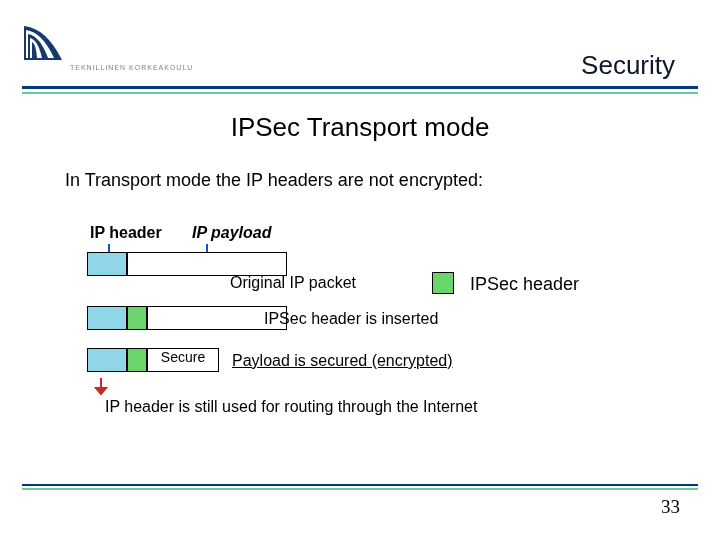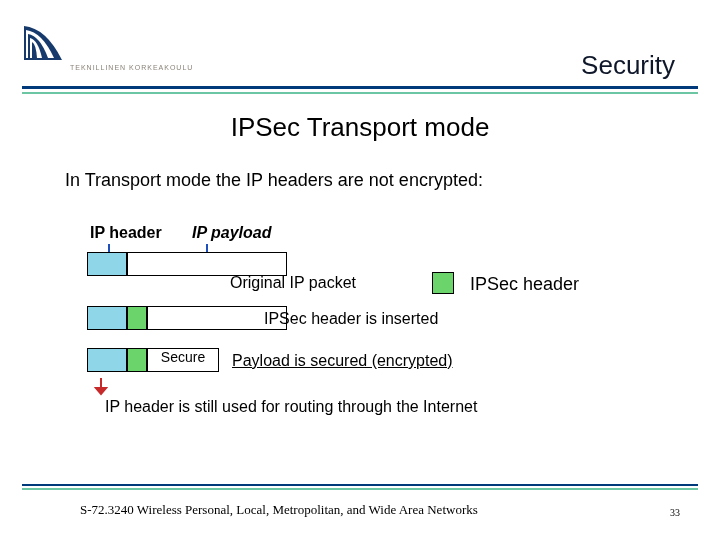--- a/index.html
+++ b/index.html
@@ -67,21 +67,21 @@
   .footer-left {
     position: absolute;
     left: 80px; bottom: 22px;
     font-family: "Times New Roman", serif;
     font-size: 13px;
   }
   .footer-right {
     position: absolute;
     right: 40px; bottom: 22px;
     font-family: "Times New Roman", serif;
-    font-size: 10px;
+    font-size: 19px;
   }
 
   
   .h1 {
     position: absolute;
     top: 112px; left: 0; right: 0;
     text-align: center;
     font-size: 26px;
   }
   .lead {
@@ -209,16 +209,15 @@
   <div class="arrow arrow-red arr3">
     <svg viewBox="0 0 14 22">
         <path d="M7 0 L7 14 M2 10 L7 16 L12 10 Z" stroke-width="2"></path>
       </svg>
   </div>
 
   <div class="bottom-note">IP header is still used for routing through the Internet</div>
 
   <div class="rule-bottom"></div>
 
-  <div class="footer-left">S-72.3240 Wireless Personal, Local, Metropolitan, and Wide Area Networks</div>
   <div class="footer-right">33</div>
 
 </div>
 
 </body></html>

